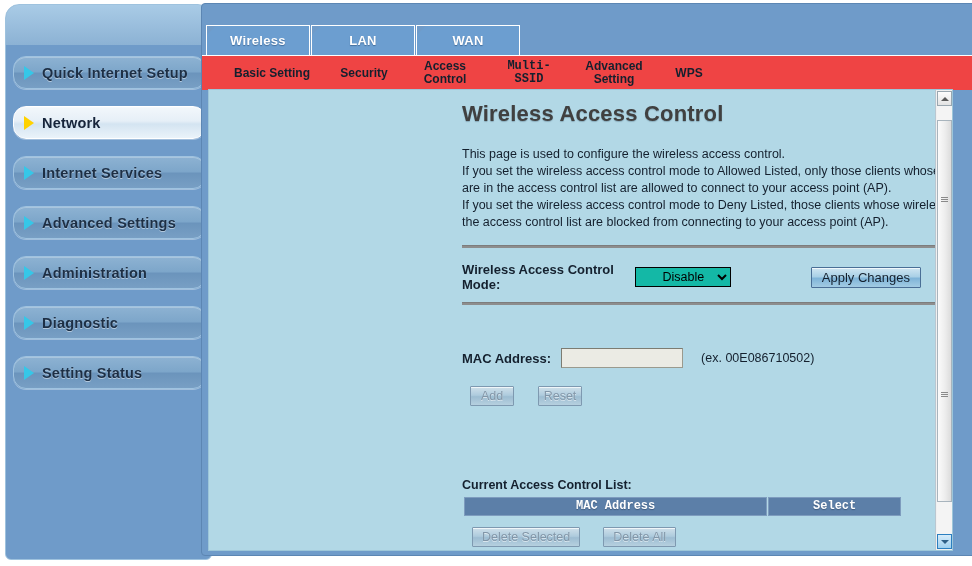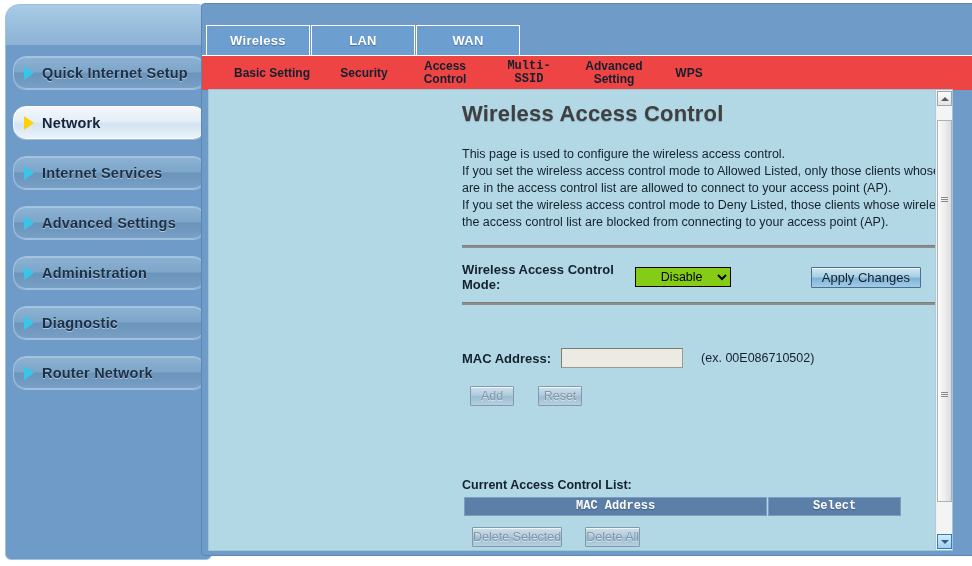--- a/index.html
+++ b/index.html
@@ -226,35 +226,36 @@
     font-weight: bold;
     color: #14202e;
   }
   select.mode-select {
     margin-left: 13px;
     width: 96px;
     height: 20px;
     font-family: "Liberation Sans", sans-serif;
     font-size: 12.5px;
     color: #000000;
-    background: #84cc16;
+    background: #14b8a6;
     border: 1px solid #000000;
     border-radius: 0;
-    padding-left: 21px;
-    box-sizing: border-box;
-    cursor: pointer;
+    padding-left: 13px;
+    box-sizing: border-box;
+    cursor: pointer;
+    text-align: center;
   }
   .btn {
     font-family: "Liberation Sans", sans-serif;
     font-size: 12.5px;
     color: #14202e;
     background: linear-gradient(to bottom, #cfe6f2 0%, #a9d0e6 46%, #7fb4d8 54%, #a2cbe3 100%);
     border: 1px solid #4a6f96;
     border-radius: 1px;
-    padding: 2px 0;
+    padding: 2px 9px;
     box-shadow: inset 0 1px 0 rgba(255,255,255,0.7);
     cursor: pointer;
     white-space: nowrap;
   }
   .btn.apply {
     margin-left: 80px;
     font-size: 13px;
     padding: 2px 10px;
   }
   .btn.disabled {
@@ -444,21 +445,21 @@
         <span class="nav-label">Administration</span>
       </div>
 
       <div class="nav-item">
         <span class="tri"></span>
         <span class="nav-label">Diagnostic</span>
       </div>
 
       <div class="nav-item">
         <span class="tri"></span>
-        <span class="nav-label">Router Network</span>
+        <span class="nav-label">Setting Status</span>
       </div>
 
     </div>
   </div>
 
   <div id="panel">
     <div id="panel-inner">
 
       <div id="main-tabs">
         <div class="mtab" id="mtab-0">

